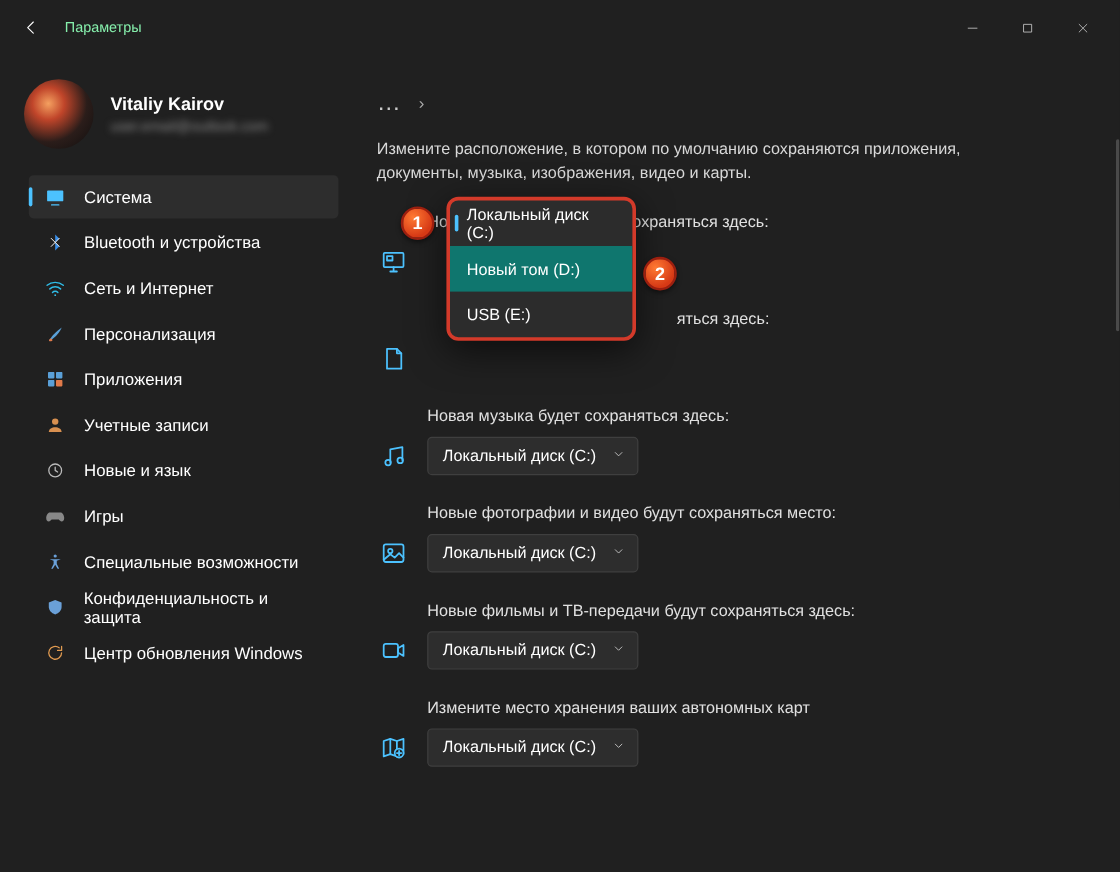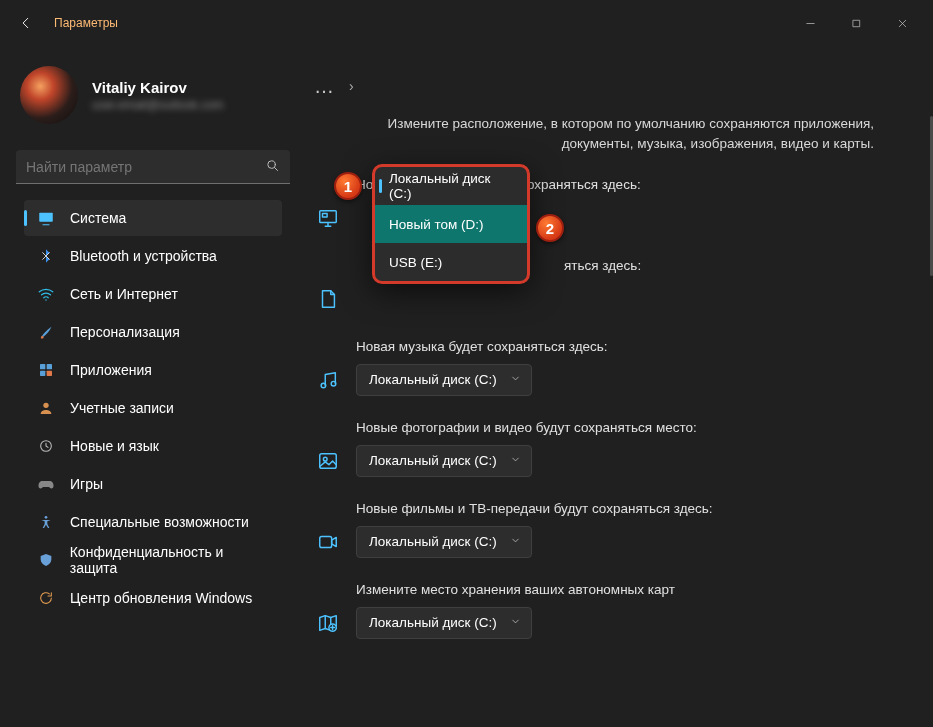--- a/index.html
+++ b/index.html
@@ -20,21 +20,21 @@
     padding: 0 8px 0 12px;
   }
   .titlebar .back {
     width: 28px; height: 28px;
     display: flex; align-items: center; justify-content: center;
     color: #fff;
   }
   .titlebar .title {
     margin-left: 14px;
     font-size: 12px;
-    color: #fdba74;
+    color: #86efac;
   }
   .winbtns {
     margin-left: auto;
     display: flex;
   }
   .winbtn {
     width: 46px; height: 32px;
     display: flex; align-items: center; justify-content: center;
     color: #c0c0c0;
   }
@@ -146,21 +146,20 @@
     font-weight: 600;
     white-space: nowrap;
   }
 
   .desc {
     font-size: 13.5px;
     color: #d8d8d8;
     line-height: 1.5;
     margin-bottom: 22px;
     max-width: 560px;
-    text-align: right;
   }
 
   .section {
     margin-bottom: 24px;
   }
   .section-label {
     font-size: 13.5px;
     color: #e0e0e0;
     margin-bottom: 10px;
     margin-left: 42px;
@@ -282,29 +281,20 @@
 
   <div class="sidebar">
     <div class="user">
       <div class="avatar"></div>
       <div class="userinfo">
         <div class="username">Vitaliy Kairov</div>
         <div class="usermail">user.email@outlook.com</div>
       </div>
     </div>
 
-    <div class="search">
-      <input type="text" placeholder="Найти параметр" style="">
-      <span class="sicon">
-        <svg width="15" height="15" viewBox="0 0 24 24">
-            <circle cx="10.5" cy="10.5" r="6"></circle>
-            <path d="M20 20l-5-5"></path>
-          </svg>
-      </span>
-    </div>
 
     <ul class="nav">
       <li class="active">
         <span class="nicon" style="color:#4cc2ff">
           <svg width="18" height="18" viewBox="0 0 24 24">
               <rect x="3" y="5" width="18" height="12" rx="1" style="fill:#4cc2ff;stroke:none"></rect>
               <path d="M8 21h8" style="stroke:#4cc2ff"></path>
             </svg>
         </span>
         <span class="nlabel">Система</span>

